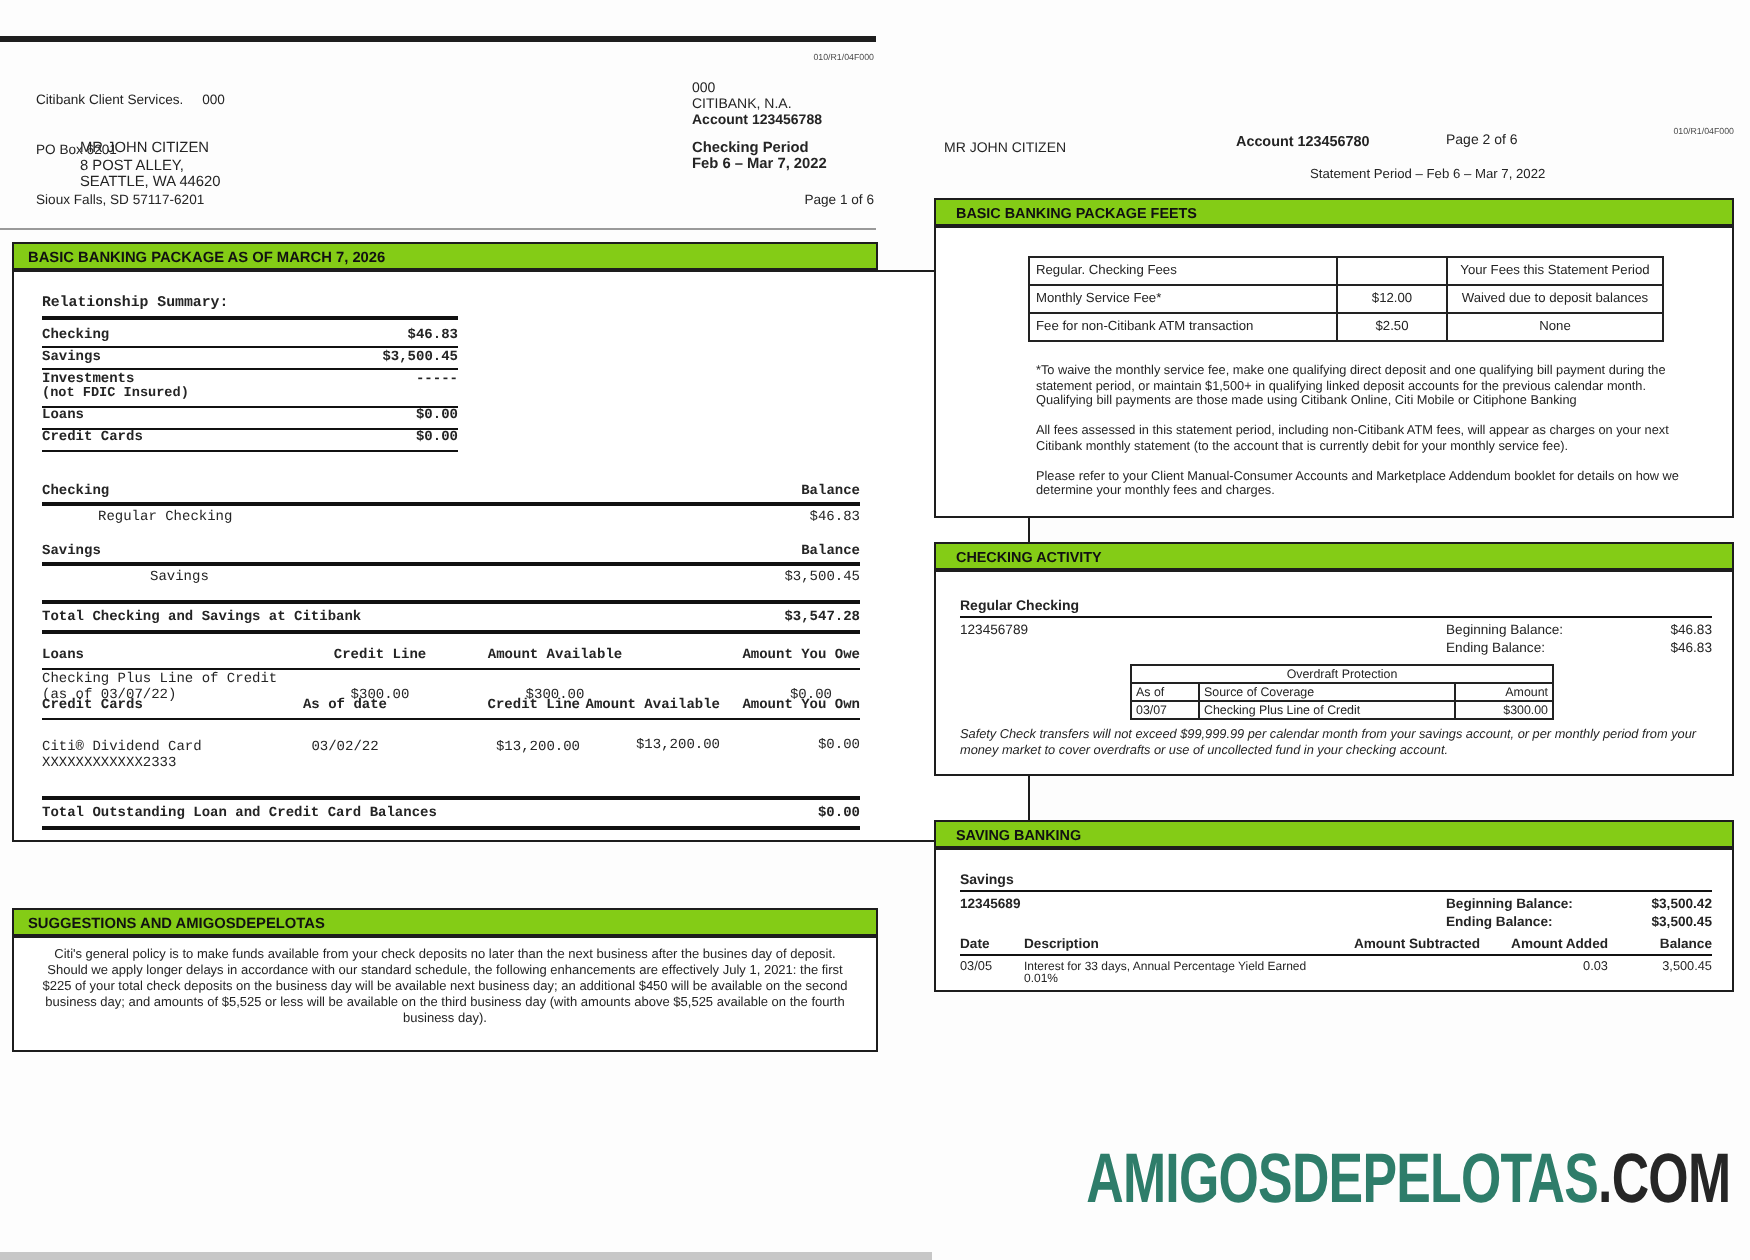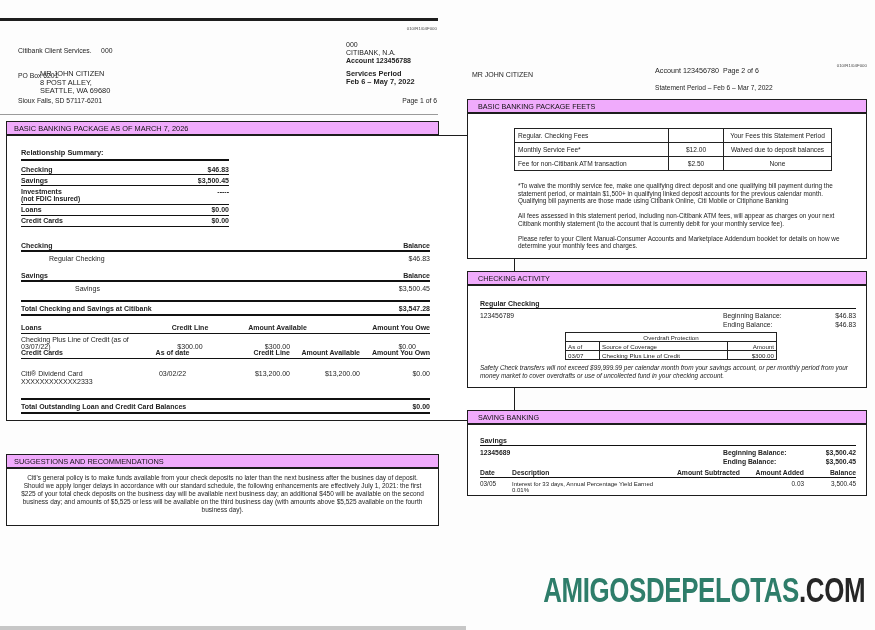--- a/index.html
+++ b/index.html
@@ -2,53 +2,53 @@
 <html><head>
 <meta charset="utf-8">
 <title>Statement</title>
 <style>
   * { margin:0; padding:0; box-sizing:border-box; }
   html,body { width:875px; height:630px; }
   body { position:relative; background:#fdfdfd; font-family:"Liberation Sans",sans-serif; color:#242424; overflow:hidden; }
   .abs { position:absolute; }
   .b { font-weight:bold; }
   .pre { white-space:pre; }
-  .graybar { background:#f0abfc; border:1.2px solid #1d1d1d; font-weight:normal; display:flex; align-items:center; color:#111; }
+  .graybar { background:#84cc16; border:1.2px solid #1d1d1d; font-weight:bold; display:flex; align-items:center; color:#111; }
   .box { background:#fff; border:1.8px solid #1d1d1d; }
   
   .topbar { left:0; top:18px; width:438px; height:3px; background:#1e1e1e; }
   .sender { left:18px; top:31px; font-size:6.8px; line-height:8.2px; }
   .recipient { left:40px; top:70px; font-size:7.4px; line-height:8.6px; }
   .p1-bank { left:346px; top:41px; font-size:7px; line-height:7.8px; }
   .p1-period { left:346px; top:70px; font-size:7.4px; line-height:8.4px; font-weight:bold; }
   .p1-code { left:360px; top:26px; width:77px; font-size:4.4px; color:#4a4a4a; text-align:right; }
   .p1-page { left:380px; top:97px; width:57px; font-size:6.8px; text-align:right; }
   .p1-rule { left:0; top:114px; width:438px; height:1px; background:#9a9a9a; }
   .bar1 { left:6px; top:121px; width:433px; height:14px; font-size:7.4px; padding-left:7px; }
-  .box1 { left:6px; top:135px; width:509px; height:286px; }
+  .box1 { left:6px; top:135px; width:509px; height:286px;font-family:Liberation Mono, monospace; }
   .rel { left:14px; top:12px; width:208px; }
   .rel-title { font-size:7.4px; font-weight:bold; padding-bottom:2px; border-bottom:2px solid #111; margin-bottom:3px; }
   .rs-row { display:flex; justify-content:space-between; align-items:flex-start; border-bottom:1.5px solid #111; padding:1.5px 0 1px; font-size:7px; font-weight:bold; line-height:7.6px; }
   .rs-sub { font-size:6.8px; }
   .wtab { position:absolute; left:14px; width:409px; font-size:7px; }
   .split { display:flex; justify-content:space-between; }
   .hdr2 { font-weight:bold; border-bottom:2.2px solid #111; padding-bottom:1px; }
   .totrow { font-weight:bold; border-top:2px solid #111; border-bottom:2px solid #111; padding:2.5px 0; }
   .cols { display:flex; align-items:flex-end; }
   .cols .c-label { flex:1; }
   .c70 { width:70px; text-align:center; } .c105 { width:105px; text-align:center; }
   .c100r { width:100px; text-align:right; }
   .c75c { width:75px; text-align:center; } .c80r { width:80px; text-align:right; }
   .c70r { width:70px; text-align:right; line-height:7.4px; }
   .hline { border-bottom:1.8px solid #111; padding-bottom:1.5px; font-weight:bold; }
   .bar2 { left:6px; top:454px; width:433px; height:14px; font-size:7.4px; padding-left:7px; }
   .box2 { left:6px; top:468px; width:433px; height:58px; padding:5px 14px; font-size:6.5px; line-height:8px; text-align:center; }
   
   .p2-name { left:472px; top:71px; font-size:7px; }
-  .p2-acct { left:655px; top:66px; font-size:7.2px; font-weight:normal; }
+  .p2-acct { left:618px; top:66px; font-size:7.2px; font-weight:bold; }
   .p2-page { left:723px; top:67px; font-size:7px; }
   .p2-period { left:655px; top:84px; font-size:6.6px; }
   .p2-code { left:800px; top:63px; width:67px; font-size:4.4px; color:#4a4a4a; text-align:right; }
   .barf { left:467px; top:99px;  width:400px; height:14px; font-size:7.2px; padding-left:10px; }
   .boxf { left:467px; top:113px; width:400px; height:146px; }
   .fees-table { position:absolute; left:46px; top:14px; border-collapse:collapse; font-size:6.6px; }
   .fees-table td { border:1.4px solid #222; height:14px; padding:1px 3px; }
   .fees-table .fc1 { width:154px; } .fees-table .fc2 { width:55px; text-align:center; } .fees-table .fc3 { width:108px; text-align:center; }
   .notes { position:absolute; left:50px; top:68px; width:324px; font-size:6.4px; line-height:7.7px; }
   .notes p { margin-bottom:7px; }
@@ -83,32 +83,32 @@
 
     <div class="abs sender pre">
       <div>Citibank Client Services.     000</div>
       <div>PO Box 6201</div>
       <div>Sioux Falls, SD 57117-6201</div>
     </div>
 
     <div class="abs recipient">
       <div>MR JOHN CITIZEN</div>
       <div>8 POST ALLEY,</div>
-      <div>SEATTLE, WA 69680</div>
+      <div>SEATTLE, WA 44620</div>
     </div>
 
     <div class="abs p1-bank">
       <div>000</div>
       <div>CITIBANK, N.A.</div>
       <div class="b">Account 123456788</div>
     </div>
 
     <div class="abs p1-period">
-      <div>Services Period</div>
-      <div>Feb 6 – May 7, 2022</div>
+      <div>Checking Period</div>
+      <div>Feb 6 – Mar 7, 2022</div>
     </div>
 
     <div class="abs p1-code">010/R1/04F000</div>
     <div class="abs p1-page">Page 1 of 6</div>
     <div class="abs p1-rule"></div>
 
     <div class="abs graybar bar1">BASIC BANKING PACKAGE AS OF MARCH 7, 2026</div>
 
     <div class="abs box box1">
 
@@ -192,21 +192,21 @@
         <span class="c70r">$13,200.00</span>
         <span class="c70r">$0.00</span>
       </div>
 
       <div class="abs wtab split totrow" style="top:262px;">
         <span>Total Outstanding Loan and Credit Card Balances</span>
         <span>$0.00</span>
       </div>
     </div>
 
-    <div class="abs graybar bar2">SUGGESTIONS AND RECOMMENDATIONS</div>
+    <div class="abs graybar bar2">SUGGESTIONS AND AMIGOSDEPELOTAS</div>
     <div class="abs box box2">Citi's general policy is to make funds available from your check deposits no later than the next business after the busines day of deposit. Should we apply longer delays in accordance with our standard schedule, the following enhancements are effectively July 1, 2021: the first $225 of your total check deposits on the business day will be available next business day; an additional $450 will be available on the second business day; and amounts of $5,525 or less will be available on the third business day (with amounts above $5,525 available on the fourth business day).</div>
   </div>
 
   <div>
     <div class="abs p2-name">MR JOHN CITIZEN</div>
     <div class="abs p2-acct">Account 123456780</div>
     <div class="abs p2-page">Page 2 of 6</div>
     <div class="abs p2-period">Statement Period – Feb 6 – Mar 7, 2022</div>
     <div class="abs p2-code">010/R1/04F000</div>
 

